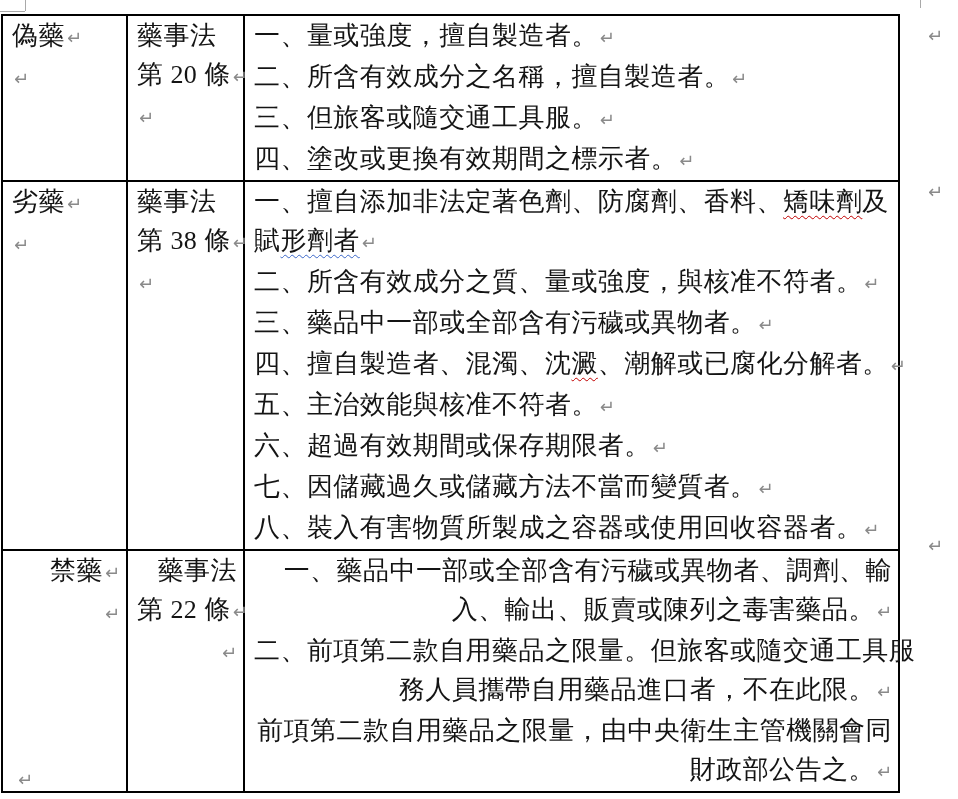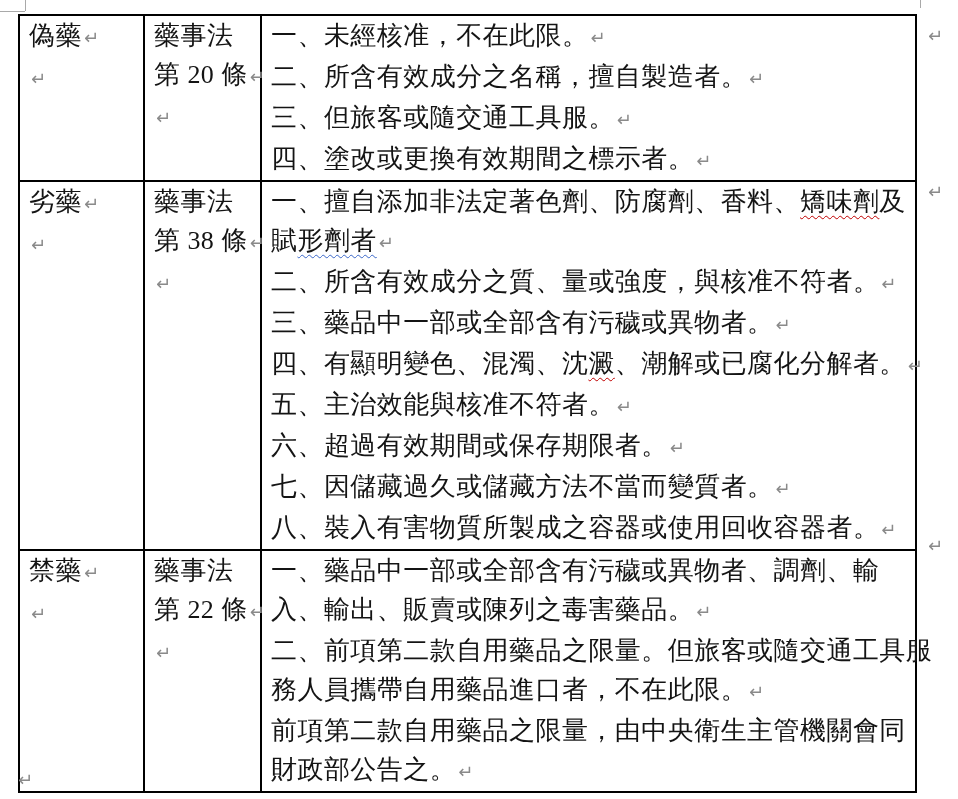--- a/index.html
+++ b/index.html
@@ -11,32 +11,32 @@
     color:#141414;
     overflow:hidden;
   }
   
   .artifact{position:absolute;background:#a9a9a9;}
   .art-tl-h{left:0;top:11px;width:25px;height:1px;}
   .art-tl-v{left:25px;top:0;width:1px;height:11px;}
   .art-tr-v{left:920px;top:0;width:1px;height:8px;}
 
   table.law-table{
-    position:absolute;left:18px;top:14px;
+    position:absolute;left:1px;top:14px;
     border-collapse:collapse;table-layout:fixed;
     width:897px;
   }
   table.law-table td{
     border:2px solid #000000;
     vertical-align:top;
     padding:0 6px 0 9px;
   }
   tr.r1{height:156px;}
   tr.r2{height:354px;}
-  tr.r3{height:233px;}
+  tr.r3{height:233px;text-align:right;}
   col.c1{width:125px;}
   col.c2{width:117px;}
   col.c3{width:655px;}
 
   .line{
     line-height:39px;
     font-size:26px;
     letter-spacing:0.45px;
     white-space:nowrap;
   }
@@ -79,42 +79,42 @@
           <td>
             <div class="line"><span>偽藥</span><span class="pilcrow">↵</span></div>
             <div class="line"><span class="pilcrow">↵</span></div>
           </td>
           <td>
             <div class="line">藥事法</div>
             <div class="line"><span>第 20 條</span><span class="pilcrow">↵</span></div>
             <div class="line"><span class="pilcrow">↵</span></div>
           </td>
           <td>
-            <div class="line"><span>一、未經核准，不在此限。</span><span class="pilcrow">↵</span></div>
+            <div class="line"><span>一、量或強度，擅自製造者。</span><span class="pilcrow">↵</span></div>
             <div class="line"><span>二、所含有效成分之名稱，擅自製造者。</span><span class="pilcrow">↵</span></div>
             <div class="line"><span>三、但旅客或隨交通工具服。</span><span class="pilcrow">↵</span></div>
             <div class="line"><span>四、塗改或更換有效期間之標示者。</span><span class="pilcrow">↵</span></div>
           </td>
         </tr>
         <tr class="r2">
           <td>
             <div class="line"><span>劣藥</span><span class="pilcrow">↵</span></div>
             <div class="line"><span class="pilcrow">↵</span></div>
           </td>
           <td>
             <div class="line">藥事法</div>
             <div class="line"><span>第 38 條</span><span class="pilcrow">↵</span></div>
             <div class="line"><span class="pilcrow">↵</span></div>
           </td>
           <td>
             <div class="line"><span>一、擅自添加非法定著色劑、防腐劑、香料、</span><span class="wavy" style="text-decoration-color: rgb(192, 0, 0); margin-top: 16px;">矯味劑</span><span>及</span></div>
             <div class="line"><span>賦</span><span class="wavy" style="text-decoration-color: rgb(58, 102, 200);">形劑者</span><span class="pilcrow">↵</span></div>
             <div class="line"><span>二、所含有效成分之質、量或強度，與核准不符者。</span><span class="pilcrow">↵</span></div>
             <div class="line"><span>三、藥品中一部或全部含有污穢或異物者。</span><span class="pilcrow">↵</span></div>
-            <div class="line"><span>四、有顯明變色、混濁、沈</span><span class="wavy" style="text-decoration-color: rgb(192, 0, 0);">澱</span><span>、潮解或已腐化分解者。</span><span class="pilcrow">↵</span></div>
+            <div class="line"><span>四、擅自製造者、混濁、沈</span><span class="wavy" style="text-decoration-color: rgb(192, 0, 0);">澱</span><span>、潮解或已腐化分解者。</span><span class="pilcrow">↵</span></div>
             <div class="line"><span>五、主治效能與核准不符者。</span><span class="pilcrow">↵</span></div>
             <div class="line"><span>六、超過有效期間或保存期限者。</span><span class="pilcrow">↵</span></div>
             <div class="line"><span>七、因儲藏過久或儲藏方法不當而變質者。</span><span class="pilcrow">↵</span></div>
             <div class="line"><span>八、裝入有害物質所製成之容器或使用回收容器者。</span><span class="pilcrow">↵</span></div>
           </td>
         </tr>
         <tr class="r3">
           <td>
             <div class="line"><span>禁藥</span><span class="pilcrow">↵</span></div>
             <div class="line"><span class="pilcrow">↵</span></div>

